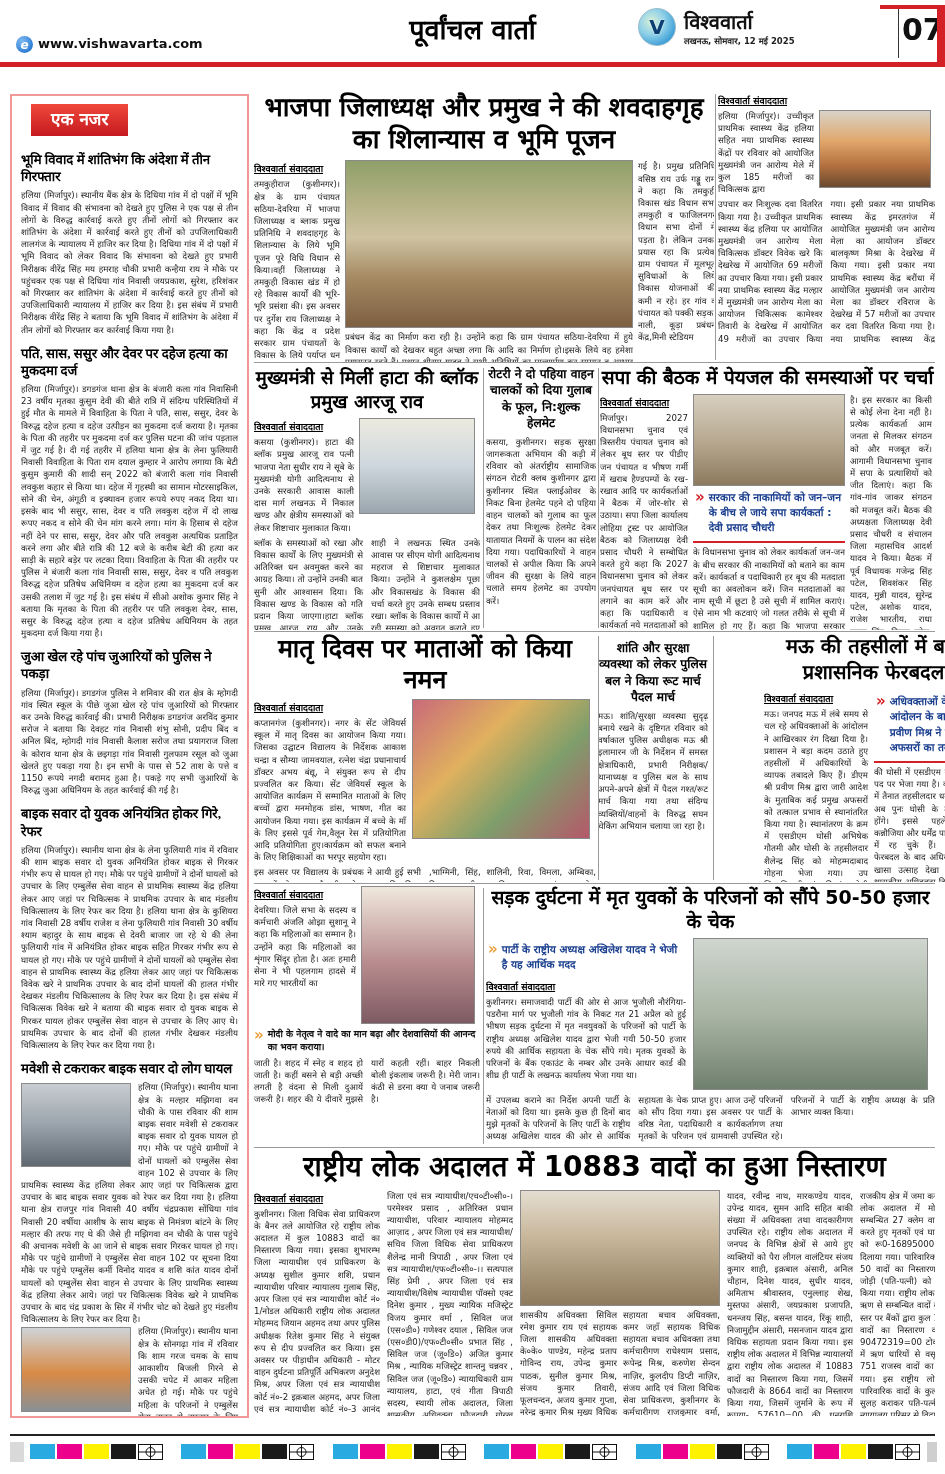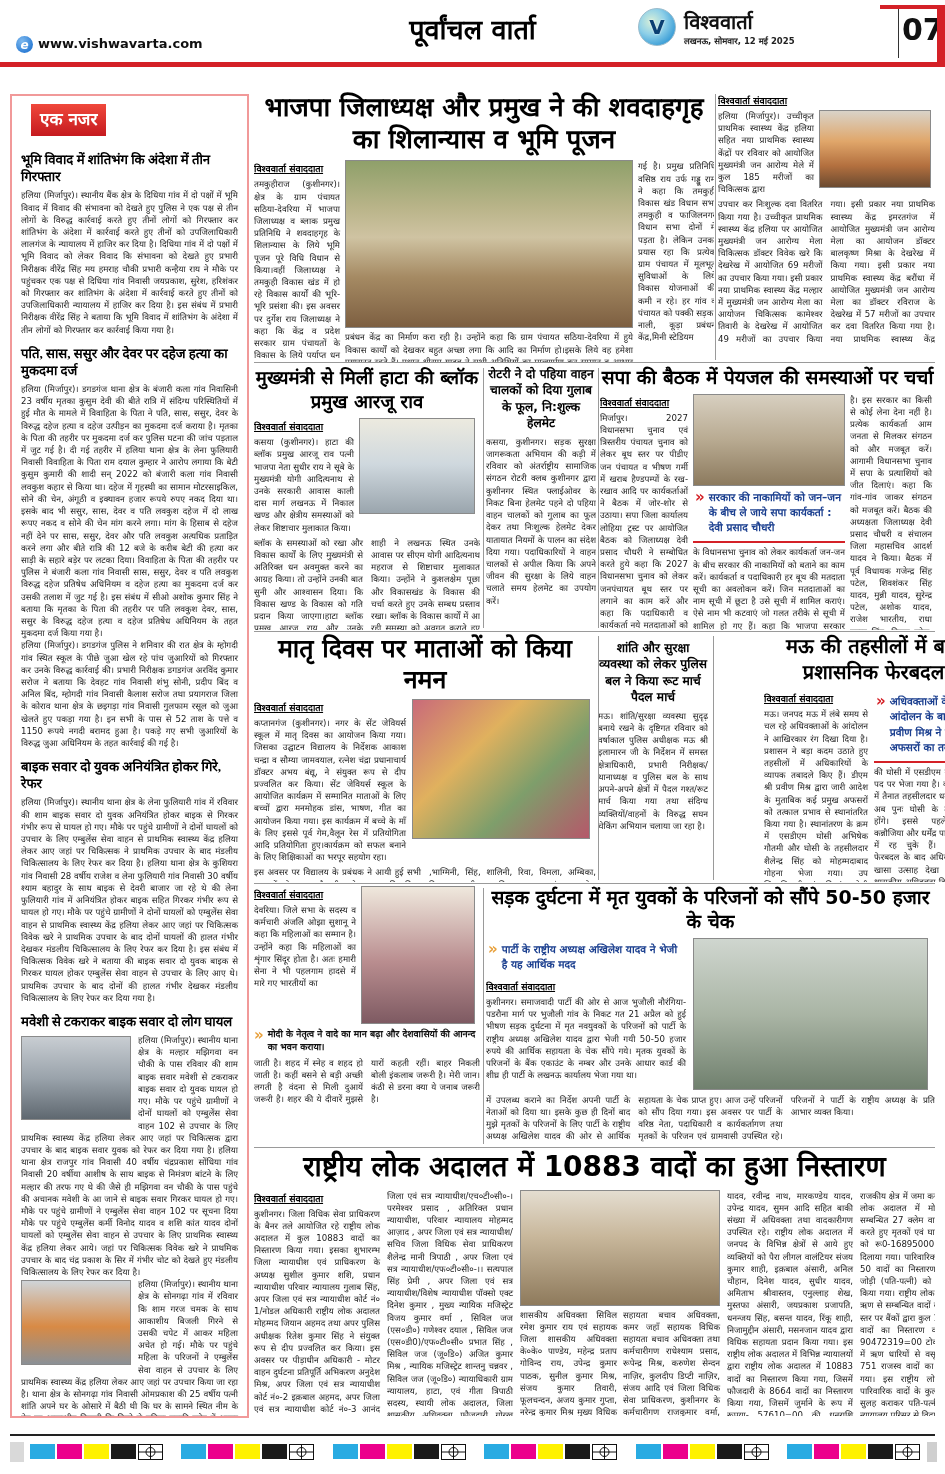--- a/index.html
+++ b/index.html
@@ -38,21 +38,21 @@
             color:#fff; font-weight:bold; font-style:italic; font-size:12px;
             align-items:center; justify-content:center; margin-right:5px; vertical-align:middle; }
   .brand-logo { width:38px; height:38px; border-radius:50%;
             background:radial-gradient(circle at 35% 35%, #d8f0d8, #8fd0e8 40%, #3fa0d8 75%, #1c7ab8);
             display:flex; align-items:center; justify-content:center;
             color:#0b3f72; font-weight:bold; font-size:20px; flex:none;
             border:1px solid #9bc; text-shadow:0 0 2px #fff; }
   
   .sb-box { border:2px solid #f19999; padding:6px 9px; overflow:hidden; }
   .sb-banner { display:inline-block; background:linear-gradient(180deg,#f0483b,#c51a1f);
-               color:#fff; font-size:17px; font-weight:bold; padding:3px 9px 6px; margin:2px 0 6px 10px; }
+               color:#fff; font-size:17px; font-weight:bold; padding:3px 20px 6px; margin:2px 0 6px 10px; }
   .sb-story h3 { font-size:13.2px; line-height:1.3; margin:9px 0 4px;font-family:Liberation Serif, serif; }
   .sb-photo { float:left; margin:2px 7px 2px 0; }
   
   .bars { display:flex; justify-content:space-between; align-items:center; }
   .bar-group { display:flex; gap:2px; }
   .bar-sq { width:25px; height:15px; display:inline-block; }
 </style>
 </head>
 <body>
 
@@ -82,20 +82,21 @@
 
     <div class="sb-story">
       <h3>भूमि विवाद में शांतिभंग कि अंदेशा में तीन गिरफ्तार</h3>
       <p class="jbody">हलिया (मिर्जापुर)। स्थानीय बैंक क्षेत्र के दिधिया गांव में दो पक्षों में भूमि विवाद में विवाद की संभावना को देखते हुए पुलिस ने एक पक्ष से तीन लोगों के विरुद्ध कार्रवाई करते हुए तीनों लोगों को गिरफ्तार कर शांतिभंग के अंदेशा में कार्रवाई करते हुए तीनों को उपजिलाधिकारी लालगंज के न्यायालय में हाजिर कर दिया है। दिधिया गांव में दो पक्षों में भूमि विवाद को लेकर विवाद कि संभावना को देखते हुए प्रभारी निरीक्षक वीरेंद्र सिंह मय हमराह चौकी प्रभारी कन्हैया राय ने मौके पर पहुंचकर एक पक्ष से दिधिया गांव निवासी जयप्रकाश, सुरेश, हरिशंकर को गिरफ्तार कर शांतिभंग के अंदेशा में कार्रवाई करते हुए तीनों को उपजिलाधिकारी न्यायालय में हाजिर कर दिया है। इस संबंध में प्रभारी निरीक्षक वीरेंद्र सिंह ने बताया कि भूमि विवाद में शांतिभंग के अंदेशा में तीन लोगों को गिरफ्तार कर कार्रवाई किया गया है।</p>
     </div>
     <div class="sb-story">
       <h3>पति, सास, ससुर और देवर पर दहेज हत्या का मुकदमा दर्ज</h3>
       <p class="jbody">हलिया (मिर्जापुर)। डगडगंज थाना क्षेत्र के बंजारी कला गांव निवासिनी 23 वर्षीय मृतका कुसुम देवी की बीते रात्रि में संदिग्ध परिस्थितियों में हुई मौत के मामले में विवाहिता के पिता ने पति, सास, ससुर, देवर के विरुद्ध दहेज हत्या व दहेज उत्पीड़न का मुकदमा दर्ज कराया है। मृतका के पिता की तहरीर पर मुकदमा दर्ज कर पुलिस घटना की जांच पड़ताल में जुट गई है। दी गई तहरीर में हलिया थाना क्षेत्र के लेना फुलियारी निवासी विवाहिता के पिता राम दयाल कुम्हार ने आरोप लगाया कि बेटी कुसुम कुमारी की शादी सन् 2022 को बंजारी कला गांव निवासी लवकुश कहार से किया था। दहेज में गृहस्थी का सामान मोटरसाइकिल, सोने की चेन, अंगूठी व इक्यावन हजार रूपये रुपए नकद दिया था। इसके बाद भी ससुर, सास, देवर व पति लवकुश दहेज में दो लाख रूपए नकद व सोने की चेन मांग करने लगा। मांग के हिसाब से दहेज नहीं देने पर सास, ससुर, देवर और पति लवकुश अत्यधिक प्रताड़ित करने लगा और बीते रात्रि की 12 बजे के करीब बेटी की हत्या कर साड़ी के सहारे बड़ेर पर लटका दिया। विवाहिता के पिता की तहरीर पर पुलिस ने बंजारी कला गांव निवासी सास, ससुर, देवर व पति लवकुश विरुद्ध दहेज प्रतिषेध अधिनियम व दहेज हत्या का मुकदमा दर्ज कर उसकी तलाश में जुट गई है। इस संबंध में सीओ अशोक कुमार सिंह ने बताया कि मृतका के पिता की तहरीर पर पति लवकुश देवर, सास, ससुर के विरुद्ध दहेज हत्या व दहेज प्रतिषेध अधिनियम के तहत मुकदमा दर्ज किया गया है।</p>
     </div>
     <div class="sb-story">
+      <h3>जुआ खेल रहे पांच जुआरियों को पुलिस ने पकड़ा</h3>
       <p class="jbody">हलिया (मिर्जापुर)। डगडगंज पुलिस ने शनिवार की रात क्षेत्र के म्होगदी गांव स्थित स्कूल के पीछे जुआ खेल रहे पांच जुआरियों को गिरफ्तार कर उनके विरुद्ध कार्रवाई की। प्रभारी निरीक्षक डगडगंज अरविंद कुमार सरोज ने बताया कि देवहट गांव निवासी शंभु सोनी, प्रदीप बिंद व अनिल बिंद, म्होगदी गांव निवासी कैलाश सरोज तथा प्रयागराज जिला के कोराव थाना क्षेत्र के छइगड़ा गांव निवासी गुलफाम रसूल को जुआ खेलते हुए पकड़ा गया है। इन सभी के पास से 52 ताश के पत्ते व 1150 रूपये नगदी बरामद हुआ है। पकड़े गए सभी जुआरियों के विरुद्ध जुआ अधिनियम के तहत कार्रवाई की गई है।</p>
     </div>
     <div class="sb-story">
       <h3>बाइक सवार दो युवक अनियंत्रित होकर गिरे, रेफर</h3>
       <p class="jbody">हलिया (मिर्जापुर)। स्थानीय थाना क्षेत्र के लेना फुलियारी गांव में रविवार की शाम बाइक सवार दो युवक अनियंत्रित होकर बाइक से गिरकर गंभीर रूप से घायल हो गए। मौके पर पहुंचे ग्रामीणों ने दोनों घायलों को उपचार के लिए एम्बुलेंस सेवा वाहन से प्राथमिक स्वास्थ्य केंद्र हलिया लेकर आए जहां पर चिकित्सक ने प्राथमिक उपचार के बाद मंडलीय चिकित्सालय के लिए रेफर कर दिया है। हलिया थाना क्षेत्र के कुशियरा गांव निवासी 28 वर्षीय राजेश व लेना फुलियारी गांव निवासी 30 वर्षीय श्याम बहादुर के साथ बाइक से देवरी बाजार जा रहे थे की लेना फुलियारी गांव में अनियंत्रित होकर बाइक सहित गिरकर गंभीर रूप से घायल हो गए। मौके पर पहुंचे ग्रामीणों ने दोनों घायलों को एम्बुलेंस सेवा वाहन से प्राथमिक स्वास्थ्य केंद्र हलिया लेकर आए जहां पर चिकित्सक विवेक खरे ने प्राथमिक उपचार के बाद दोनों घायलों की हालत गंभीर देखकर मंडलीय चिकित्सालय के लिए रेफर कर दिया है। इस संबंध में चिकित्सक विवेक खरे ने बताया की बाइक सवार दो युवक बाइक से गिरकर घायल होकर एम्बुलेंस सेवा वाहन से उपचार के लिए आए थे। प्राथमिक उपचार के बाद दोनों की हालत गंभीर देखकर मंडलीय चिकित्सालय के लिए रेफर कर दिया गया है।</p>
     </div>
     <div class="sb-story">
       <h3>मवेशी से टकराकर बाइक सवार दो लोग घायल</h3>
       <div class="photo sb-photo ph-cattle" style="width:110px;height:84px;"></div>
       <p class="jbody">हलिया (मिर्जापुर)। स्थानीय थाना क्षेत्र के मल्हार मझिगवा वन चौकी के पास रविवार की शाम बाइक सवार मवेशी से टकराकर बाइक सवार दो युवक घायल हो गए। मौके पर पहुंचे ग्रामीणों ने दोनों घायलों को एम्बुलेंस सेवा वाहन 102 से उपचार के लिए प्राथमिक स्वास्थ्य केंद्र हलिया लेकर आए जहां पर चिकित्सक द्वारा उपचार के बाद बाइक सवार युवक को रेफर कर दिया गया है। हलिया थाना क्षेत्र राजपुर गांव निवासी 40 वर्षीय चंद्रप्रकाश सोंधिया गांव निवासी 20 वर्षीया आशीष के साथ बाइक से निमंत्रण बांटने के लिए मल्हार की तरफ गए थे की जैसे ही मझिगवा वन चौकी के पास पहुंचे की अचानक मवेशी के आ जाने से बाइक सवार गिरकर घायल हो गए। मौके पर पहुंचे ग्रामीणों ने एम्बुलेंस सेवा वाहन 102 पर सूचना दिया मौके पर पहुंचे एम्बुलेंस कर्मी विनोद यादव व शशि कांत यादव दोनों घायलों को एम्बुलेंस सेवा वाहन से उपचार के लिए प्राथमिक स्वास्थ्य केंद्र हलिया लेकर आये। जहां पर चिकित्सक विवेक खरे ने प्राथमिक उपचार के बाद चंद्र प्रकाश के सिर में गंभीर चोट को देखते हुए मंडलीय चिकित्सालय के लिए रेफर कर दिया है।</p>

